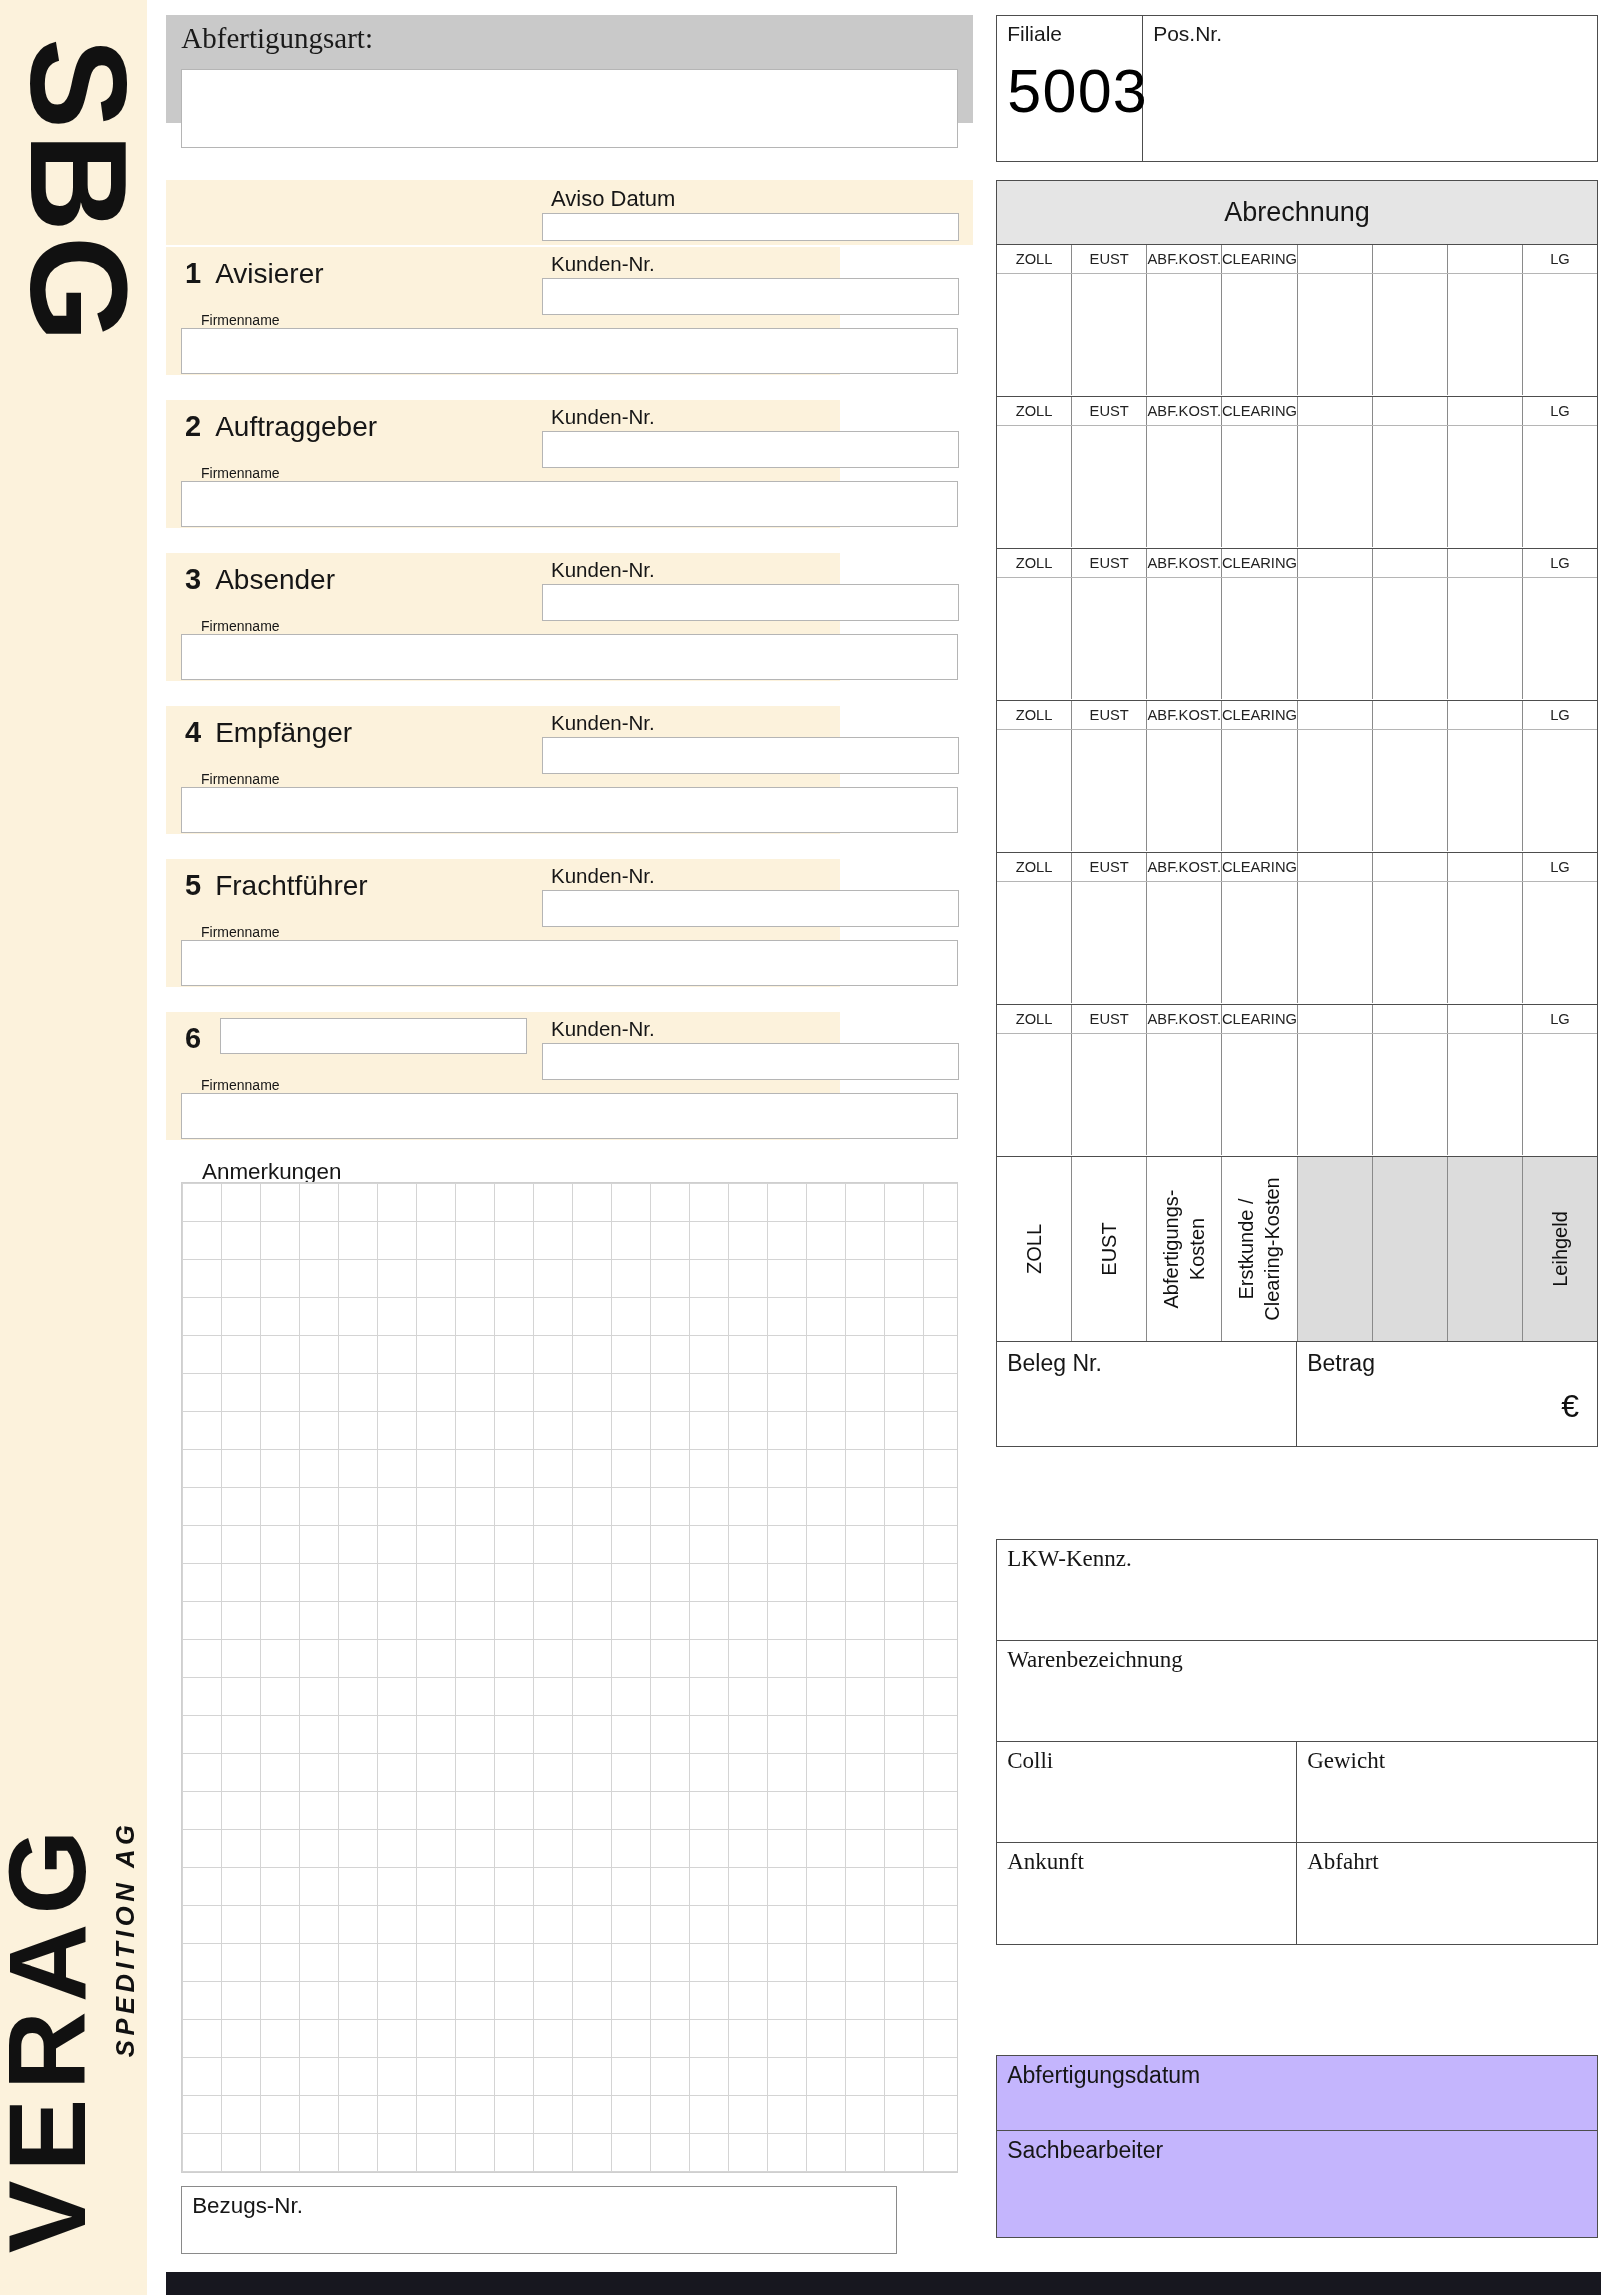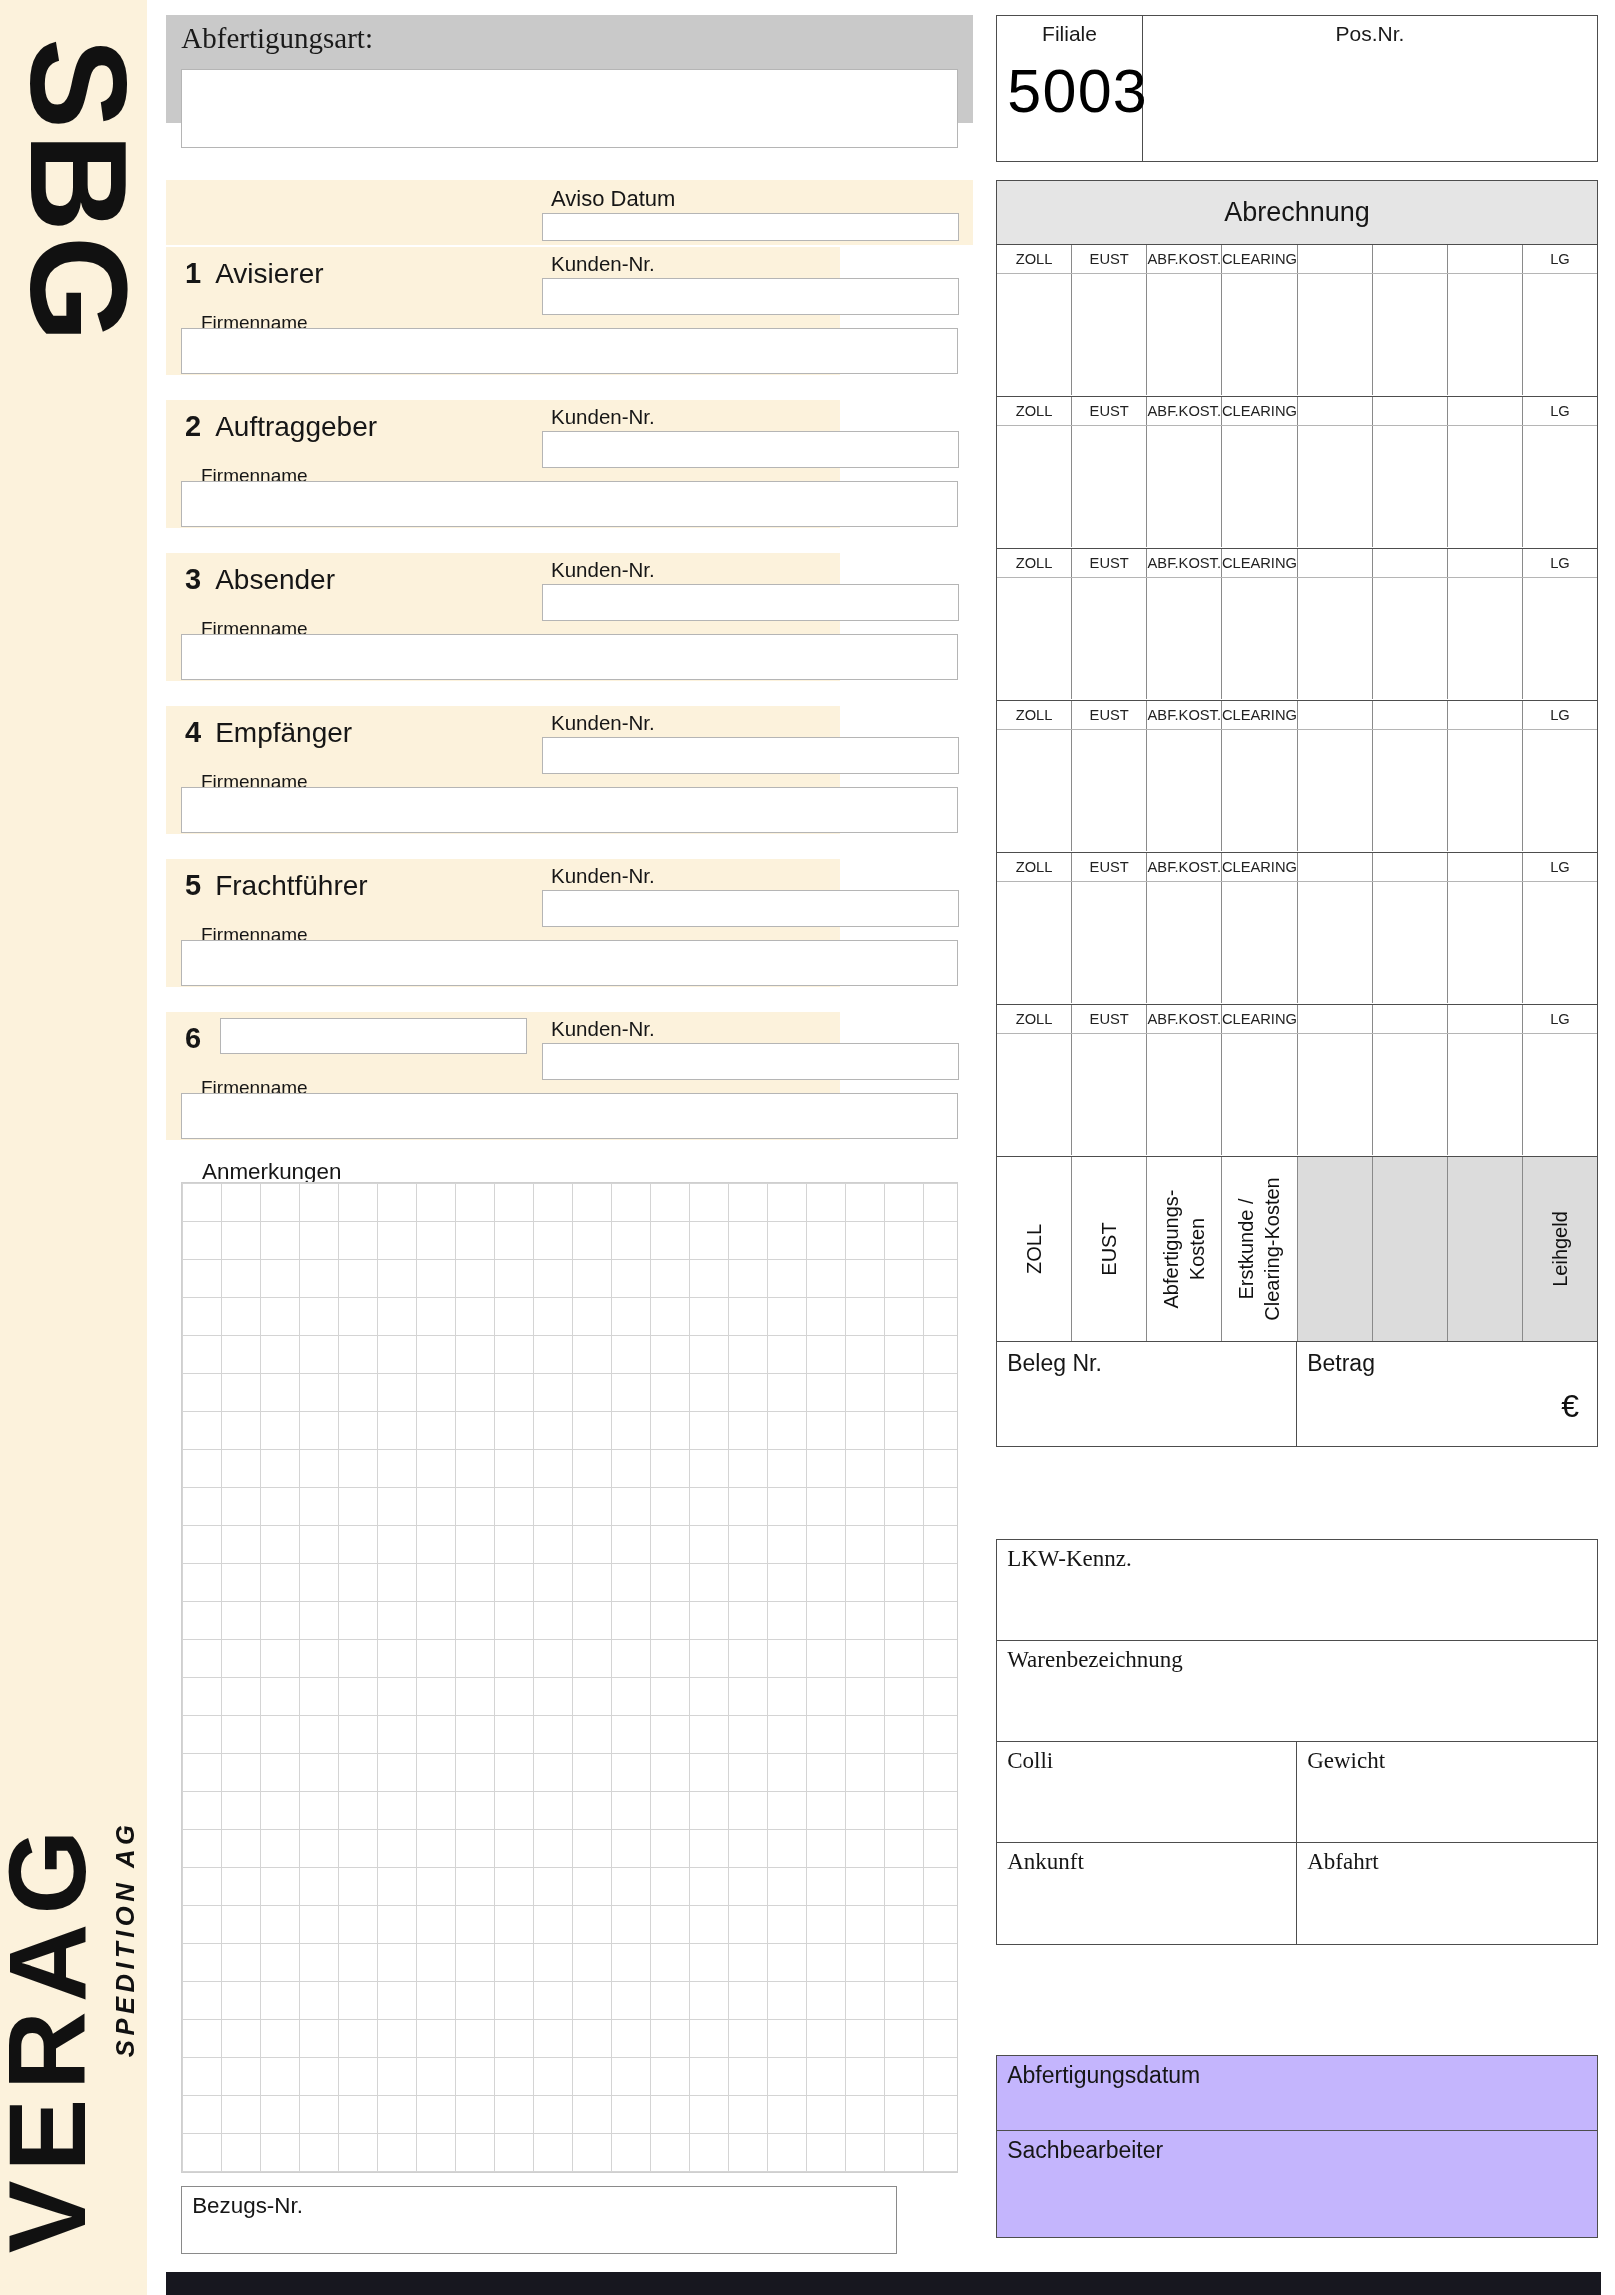--- a/index.html
+++ b/index.html
@@ -31,41 +31,41 @@
     text-align:right; white-space:nowrap;
   }
   .verag-main { font-size:109px; font-weight:bold; letter-spacing:9px; color:#111; line-height:1; }
   .verag-sub  { font-size:25.6px; font-weight:bold; font-style:italic; letter-spacing:4.5px; color:#111; margin-top:9px; }
 
   
   .topbar { position:absolute; left:166px; top:14.7px; width:807px; height:108px; background:var(--header-gray);font-family:Liberation Serif, serif; }
   .topbar-label { position:absolute; left:15.3px; top:7.7px; font-size:29px; color:#1a1a1a; }
   .topbar-input { position:absolute; left:14.7px; top:54px; width:777px; height:79px; background:#fff; border:1.3px solid var(--line-light); }
 
-  .filiale-box { position:absolute; left:996px; top:14.7px; width:602px; height:147px; background:#fff; border:1.9px solid var(--line-dark); display:flex;text-align:center; }
+  .filiale-box { position:absolute; left:996px; top:14.7px; width:602px; height:147px; background:#fff; border:1.9px solid var(--line-dark); display:flex; }
   .filiale-cell { width:146px; border-right:1.9px solid var(--line-dark); padding:6.4px 10.2px; }
   .posnr-cell   { flex:1; padding:6.4px 10.2px; }
   .small-label  { font-size:21px; color:#1a1a1a; }
   .filiale-value { font-size:61px; font-weight:normal; color:#000; margin-top:10.2px; letter-spacing:1.3px; }
 
   
   .aviso-band { position:absolute; left:166px; top:180px; width:807px; height:65px; background:var(--cream); }
   .aviso-label { position:absolute; left:385px; top:6.4px; font-size:22px; }
   .aviso-input { position:absolute; left:376px; top:33px; width:417px; height:28px; background:#fff; border:1.3px solid var(--line-light); }
 
   
   .sections { position:absolute; left:166px; top:247px; width:674px; }
   .sec { position:relative; height:128px; margin-bottom:25px; background:var(--cream); }
   .sec:last-child { margin-bottom:0; }
   .sec-title { position:absolute; left:19px; top:10.2px; white-space:nowrap; }
   .sec-num  { font-size:29px; font-weight:bold; }
   .sec-name { font-size:28px; margin-left:14px; }
   .kn-label { position:absolute; left:385px; top:5.1px; font-size:20.5px; }
   .kn-input { position:absolute; left:376px; top:31px; width:417px; height:37px; background:#fff; border:1.3px solid var(--line-light); }
-  .fn-label { position:absolute; left:35px; top:65px; font-size:19px; }
+  .fn-label { position:absolute; left:35px; top:65px; font-size:14px; }
   .fn-input { position:absolute; left:14.7px; top:81px; width:777px; height:46px; background:#fff; border:1.3px solid var(--line-light); }
   .sec6-titlebox { position:absolute; left:54px; top:6.4px; width:307px; height:36px; background:#fff; border:1.3px solid var(--line-light); }
 
   
   .anm-label { position:absolute; left:202px; top:1159px; font-size:22.4px; }
   .anm-grid {
     position:absolute; left:181px; top:1182px; width:777px; height:991px; background:#fff;
     border:0.6px solid #cfcfcf;
     background-image:
       linear-gradient(to right, #d4d4d4 0.6px, transparent 0.6px),

